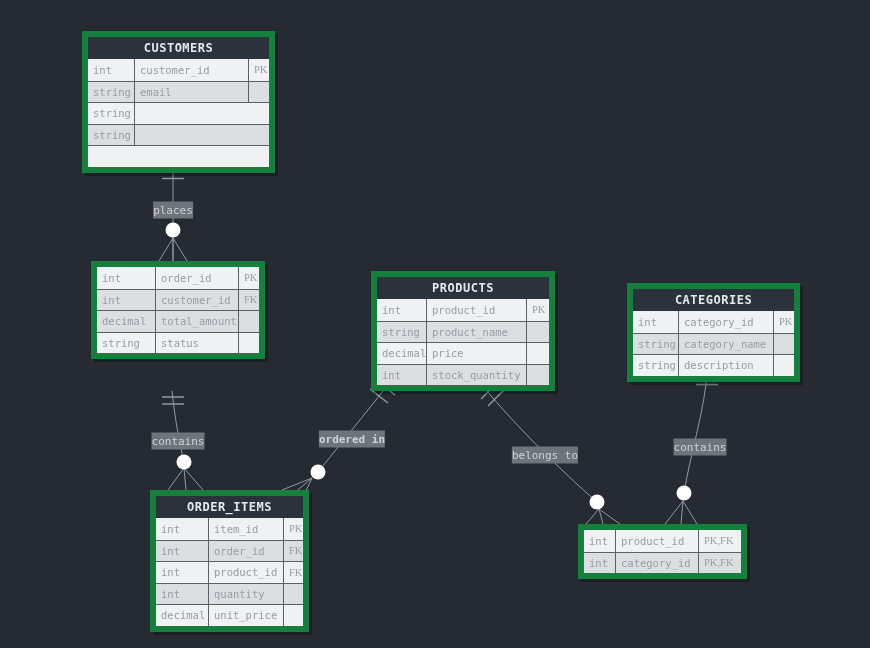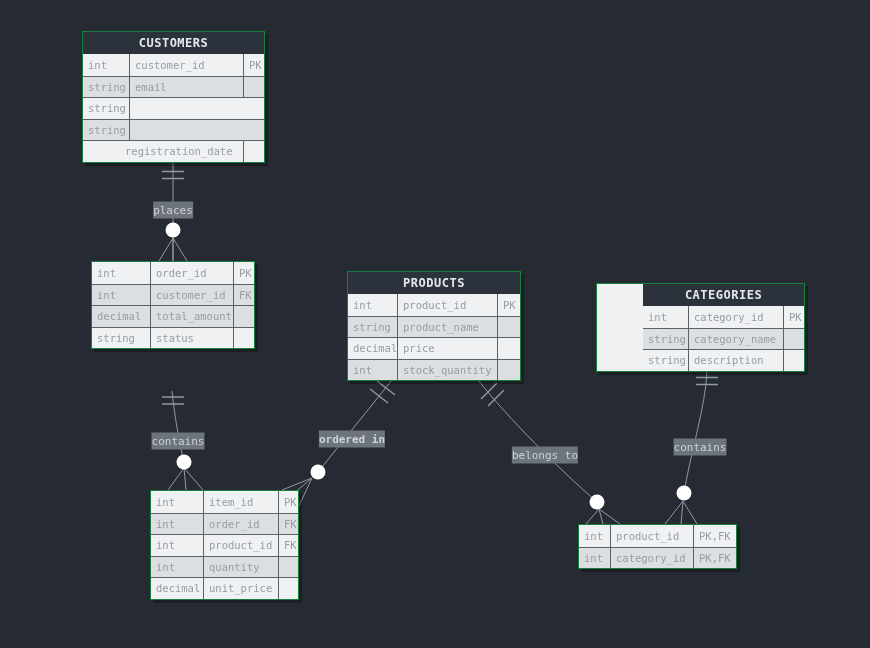--- a/index.html
+++ b/index.html
@@ -21,40 +21,40 @@
     background:var(--background);
     font-family:"DejaVu Sans Mono",monospace;
   }
   #connectors{position:absolute;left:0;top:0;width:870px;height:648px;}
   .rel-line{stroke:var(--connector);stroke-width:1;fill:none;}
   .rel-hash{stroke:var(--connector);stroke-width:1.5;}
   .rel-circle{fill:var(--marker-fill);stroke:none;}
   .entity{
     position:absolute;
     background:var(--row-odd-bg);
-    border:1px solid #15803d;
+    border:6px solid #15803d;
     box-shadow:3px 3px 0 rgba(0,0,0,0.28);
     box-sizing:content-box;
   }
   .entity-header{
     height:22px;background:var(--entity-header-bg);color:var(--entity-header-text);
     font-weight:bold;font-size:12px;letter-spacing:0.5px;
     display:flex;align-items:center;justify-content:center;white-space:nowrap;
   }
   .row{display:flex;height:21.5px;background:var(--row-odd-bg);border-top:1px solid var(--grid-line);box-sizing:border-box;}
   .row.even{background:var(--row-even-bg);}
   .row:first-child{border-top:none;}
   .cell{
     display:flex;align-items:center;box-sizing:border-box;
     padding-left:5px;font-size:10.5px;color:var(--cell-text);
     overflow:hidden;white-space:nowrap;
   }
   .cell.type{border-right:1px solid var(--grid-line);flex:none;}
   .cell.name{flex:1;border-right:1px solid var(--grid-line);}
-  .cell.key{flex:none;}
+  .cell.key{flex:none;font-family:Liberation Serif, serif;}
   .rel-label{
     position:absolute;transform:translate(-50%,-50%);
     background:var(--label-bg);color:var(--label-text);
     font-size:11px;line-height:13px;padding:2px 0;white-space:nowrap;
     font-family:"DejaVu Sans Mono",monospace;
   }
 </style>
 </head>
 <body>
 
@@ -112,21 +112,20 @@
         <div class="row">
     <div class="cell type" style="width: 47px;">string</div>
     <div class="cell key" style="width: 20px;"></div>
   </div>
         <div class="row even">
     <div class="cell type" style="width: 47px;">string</div>
     <div class="cell key" style="width: 20px;"></div>
   </div>
         <div class="row">
     <div class="cell type" style="width: 37px; margin-top: 35px;">date</div>
-    <div class="cell name">registration_date</div>
     <div class="cell key" style="width: 20px;"></div>
   </div>
       </div>
   </div>
     <div class="entity" style="left: 91px; top: 261px; width: 162px;">
     <div class="entity-rows">
         <div class="row">
     <div class="cell type" style="width: 59px;">int</div>
     <div class="cell name">order_id</div>
     <div class="cell key" style="width: 20px;">PK</div>
@@ -141,21 +140,21 @@
     <div class="cell name">total_amount</div>
     <div class="cell key" style="width: 20px;"></div>
   </div>
         <div class="row">
     <div class="cell type" style="width: 59px;">string</div>
     <div class="cell name">status</div>
     <div class="cell key" style="width: 20px;"></div>
   </div>
       </div>
   </div>
-    <div class="entity" style="left: 347px; top: 271px; width: 172px;">
+    <div class="entity" style="left: 371px; top: 271px; width: 172px;">
     <div class="entity-header">PRODUCTS</div>
     <div class="entity-rows">
         <div class="row">
     <div class="cell type" style="width: 50px;">int</div>
     <div class="cell name">product_id</div>
     <div class="cell key" style="width: 22px;">PK</div>
   </div>
         <div class="row even">
     <div class="cell type" style="width: 50px;">string</div>
     <div class="cell name">product_name</div>
@@ -166,41 +165,42 @@
     <div class="cell name">price</div>
     <div class="cell key" style="width: 22px;"></div>
   </div>
         <div class="row even">
     <div class="cell type" style="width: 50px;">int</div>
     <div class="cell name">stock_quantity</div>
     <div class="cell key" style="width: 22px;"></div>
   </div>
       </div>
   </div>
-    <div class="entity" style="left: 596px; top: 283px; width: 161px; padding-left: 46px;">
+    <div class="entity" style="left: 627px; top: 283px; width: 161px;">
     <div class="entity-header">CATEGORIES</div>
     <div class="entity-rows">
         <div class="row">
     <div class="cell type" style="width: 46px;">int</div>
     <div class="cell name">category_id</div>
     <div class="cell key" style="width: 20px;">PK</div>
   </div>
         <div class="row even">
     <div class="cell type" style="width: 46px;">string</div>
     <div class="cell name">category_name</div>
     <div class="cell key" style="width: 20px;"></div>
   </div>
         <div class="row">
     <div class="cell type" style="width: 46px;">string</div>
     <div class="cell name">description</div>
     <div class="cell key" style="width: 20px;"></div>
   </div>
       </div>
   </div>
     <div class="entity" style="left: 150px; top: 490px; width: 147px;">
+    <div class="entity-header">ORDER_ITEMS</div>
     <div class="entity-rows">
         <div class="row">
     <div class="cell type" style="width: 53px;">int</div>
     <div class="cell name">item_id</div>
     <div class="cell key" style="width: 19px;">PK</div>
   </div>
         <div class="row even">
     <div class="cell type" style="width: 53px;">int</div>
     <div class="cell name">order_id</div>
     <div class="cell key" style="width: 19px;">FK</div>

